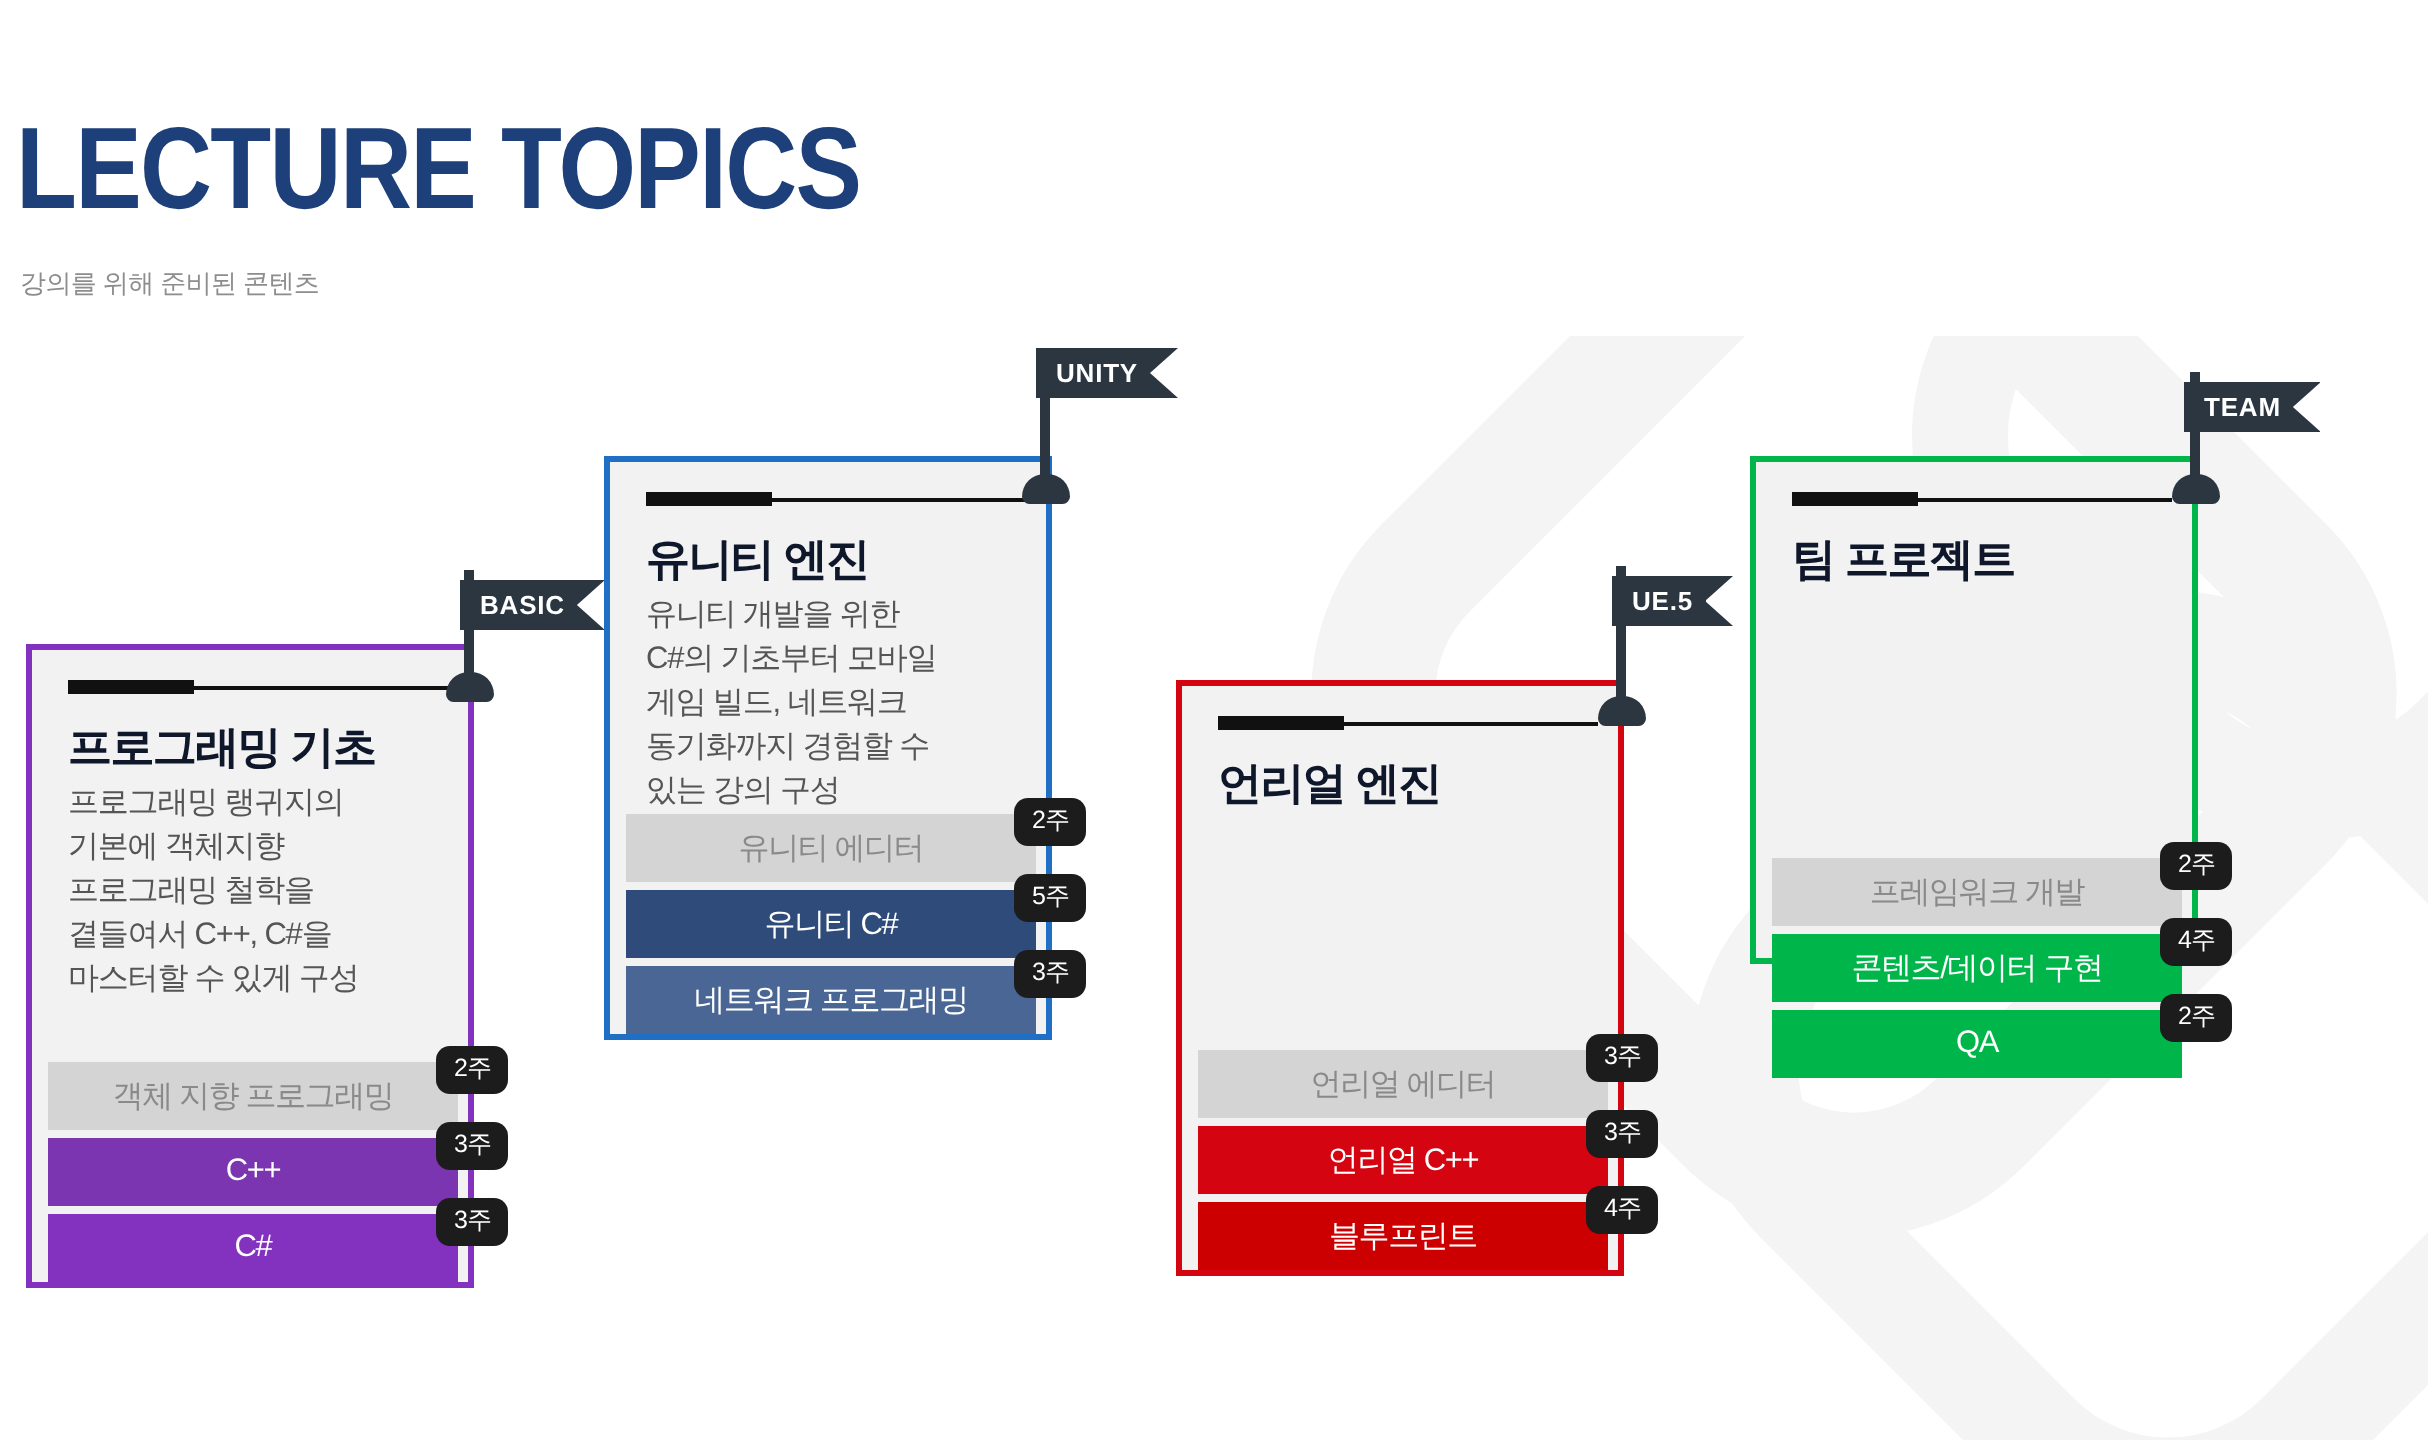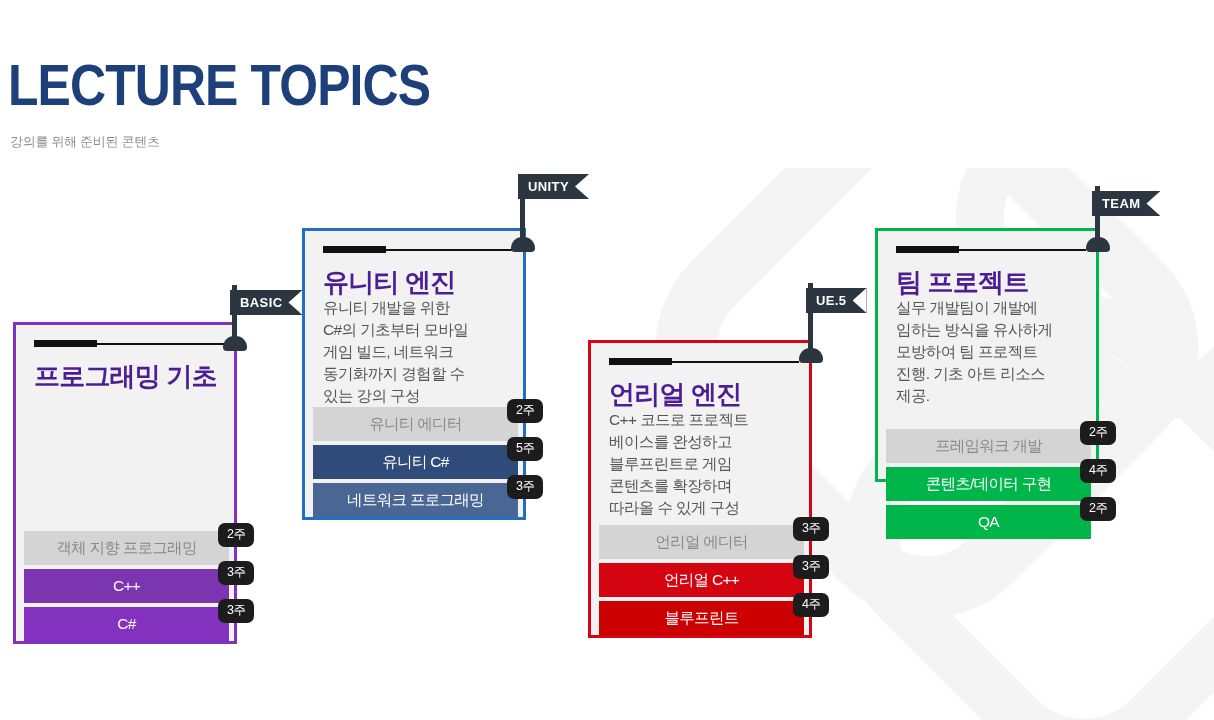--- a/index.html
+++ b/index.html
@@ -89,23 +89,23 @@
     top: -3px;
     width: 33%;
     height: 7px;
     background: #111111;
   }
 
   .card-title {
     position: absolute;
     left: 18px;
     top: 34px;
-    font-size: 26px;
+    font-size: 22px;
     font-weight: bold;
-    color: #4c1d95;
+    color: #0f172a;
     letter-spacing: -0.8px;
     white-space: nowrap;
   }
 
   .card-desc {
     position: absolute;
     left: 18px;
     right: 22px;
     top: 66px;
     font-size: 15.5px;
@@ -213,20 +213,25 @@
   <div class="wm-mask"></div>
 
   <div class="page-title">LECTURE TOPICS</div>
   <div class="page-subtitle">강의를 위해 준비된 콘텐츠</div>
 
   <div id="cards-layer">
       <div class="card-group">
         <div class="card" style="left: 13px; top: 322px; width: 224px; height: 322px; border: 3px solid rgb(131, 50, 192);">
           <div class="card-rule"></div>
           <div class="card-title">프로그래밍 기초</div>
+          <div class="card-desc">프로그래밍 랭귀지의
+기본에 객체지향
+프로그래밍 철학을
+곁들여서 C++, C#을
+마스터할 수 있게 구성</div>
         </div>
         <div class="bars" style="position: absolute; left: 24px; top: 531px; width: 205px;">
           <div class="bar bar-muted">
             <span>객체 지향 프로그래밍</span>
             <span class="week" style="left: 194px;">2주</span>
           </div>
           <div class="bar bar-solid" style="background: rgb(123, 53, 176);">
             <span>C++</span>
             <span class="week" style="left: 194px;">3주</span>
           </div>
@@ -272,25 +277,20 @@
         <div class="pinhead" style="left: 511px; top: 237px;"></div>
         <div class="flag" style="left: 518px; top: 174px;">
           <span>UNITY</span>
           <span class="flag-notch"></span>
         </div>
       </div>
       <div class="card-group">
         <div class="card" style="left: 588px; top: 340px; width: 224px; height: 298px; border: 3px solid rgb(212, 5, 17);">
           <div class="card-rule"></div>
           <div class="card-title">언리얼 엔진</div>
-          <div class="card-desc">C++ 코드로 프로젝트
-베이스를 완성하고
-블루프린트로 게임
-콘텐츠를 확장하며
-따라올 수 있게 구성</div>
         </div>
         <div class="bars" style="position: absolute; left: 599px; top: 525px; width: 205px;">
           <div class="bar bar-muted">
             <span>언리얼 에디터</span>
             <span class="week" style="left: 194px;">3주</span>
           </div>
           <div class="bar bar-solid" style="background: rgb(212, 5, 17);">
             <span>언리얼 C++</span>
             <span class="week" style="left: 194px;">3주</span>
           </div>
@@ -304,25 +304,20 @@
         <div class="pinhead" style="left: 799px; top: 348px;"></div>
         <div class="flag" style="left: 806px; top: 288px;">
           <span>UE.5</span>
           <span class="flag-notch"></span>
         </div>
       </div>
       <div class="card-group">
         <div class="card" style="left: 875px; top: 228px; width: 224px; height: 254px; border: 3px solid rgb(0, 181, 74);">
           <div class="card-rule"></div>
           <div class="card-title">팀 프로젝트</div>
-          <div class="card-desc">실무 개발팀이 개발에
-임하는 방식을 유사하게
-모방하여 팀 프로젝트
-진행. 기초 아트 리소스
-제공.</div>
         </div>
         <div class="bars" style="position: absolute; left: 886px; top: 429px; width: 205px;">
           <div class="bar bar-muted">
             <span>프레임워크 개발</span>
             <span class="week" style="left: 194px;">2주</span>
           </div>
           <div class="bar bar-solid" style="background: rgb(0, 181, 74);">
             <span>콘텐츠/데이터 구현</span>
             <span class="week" style="left: 194px;">4주</span>
           </div>

